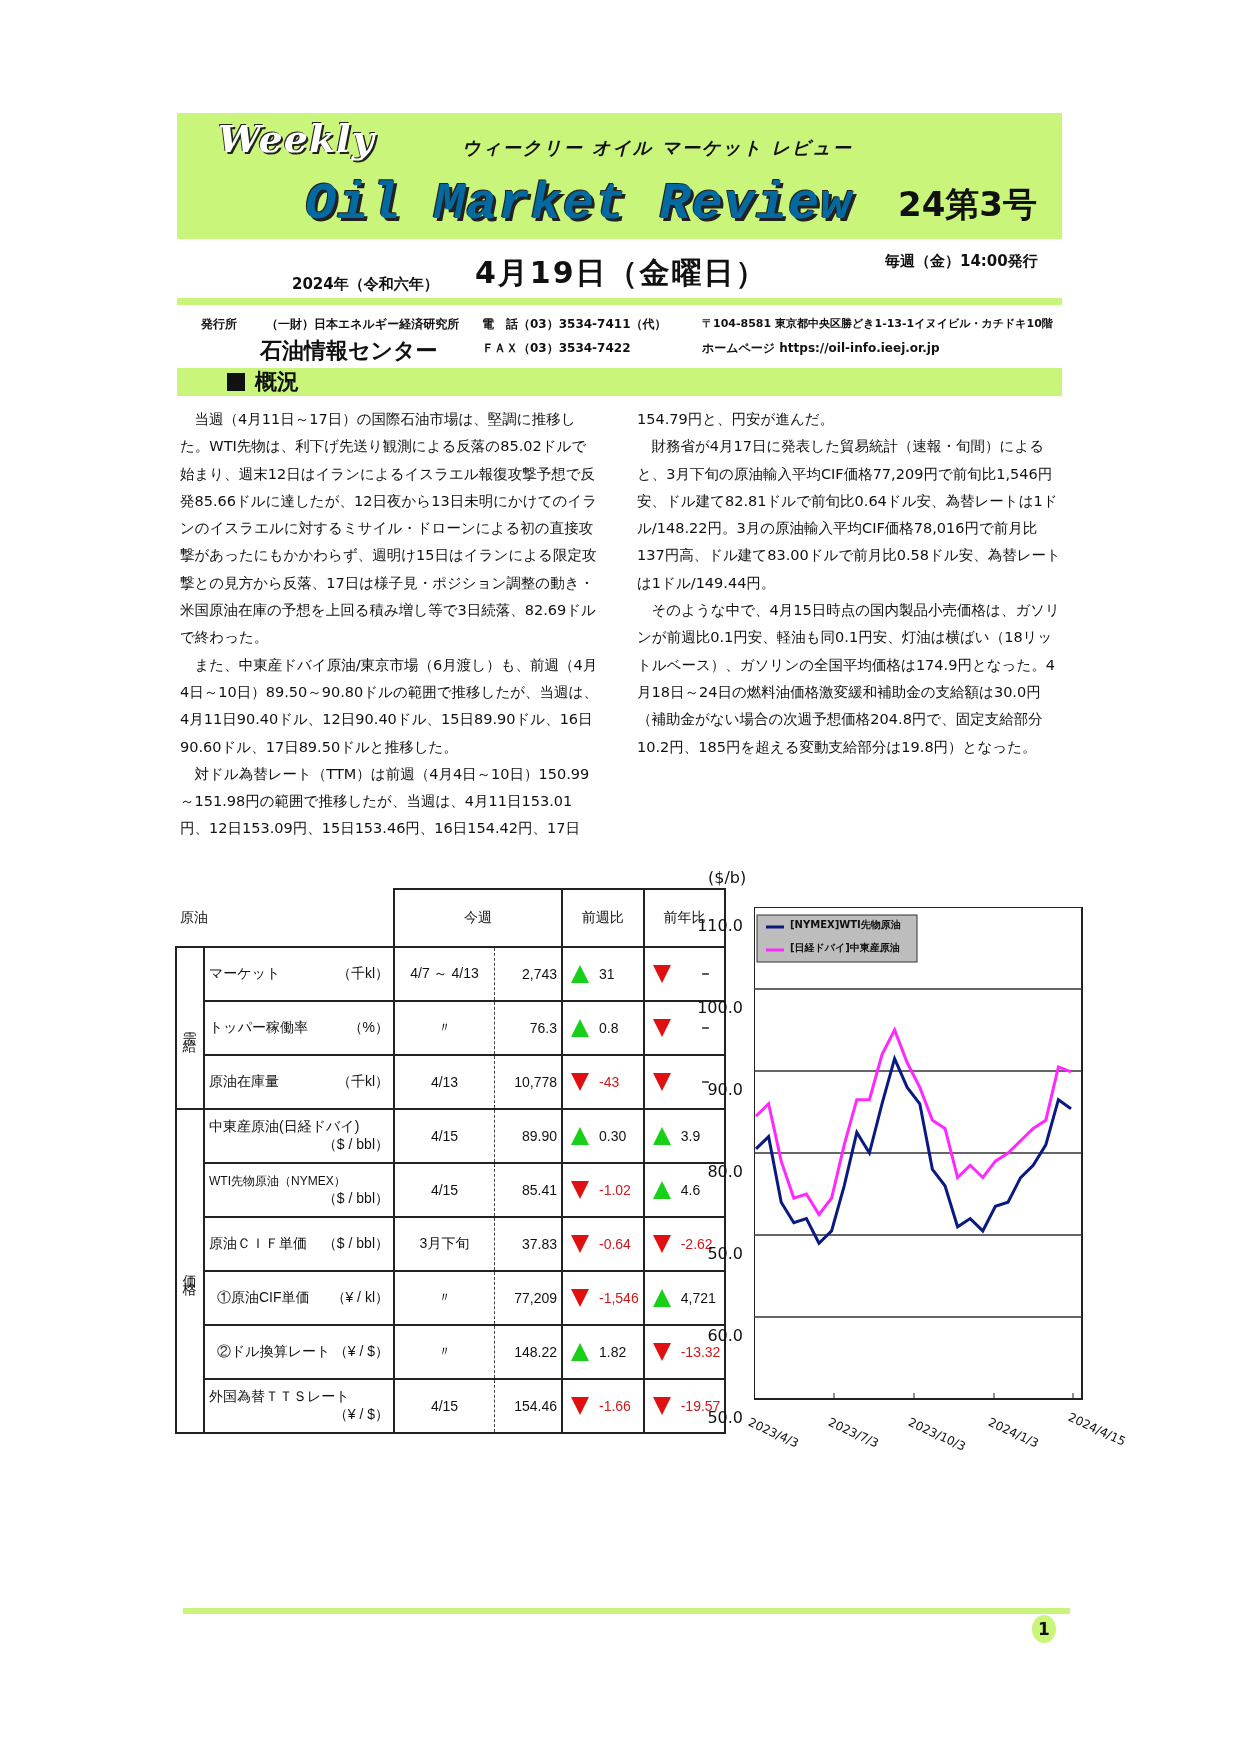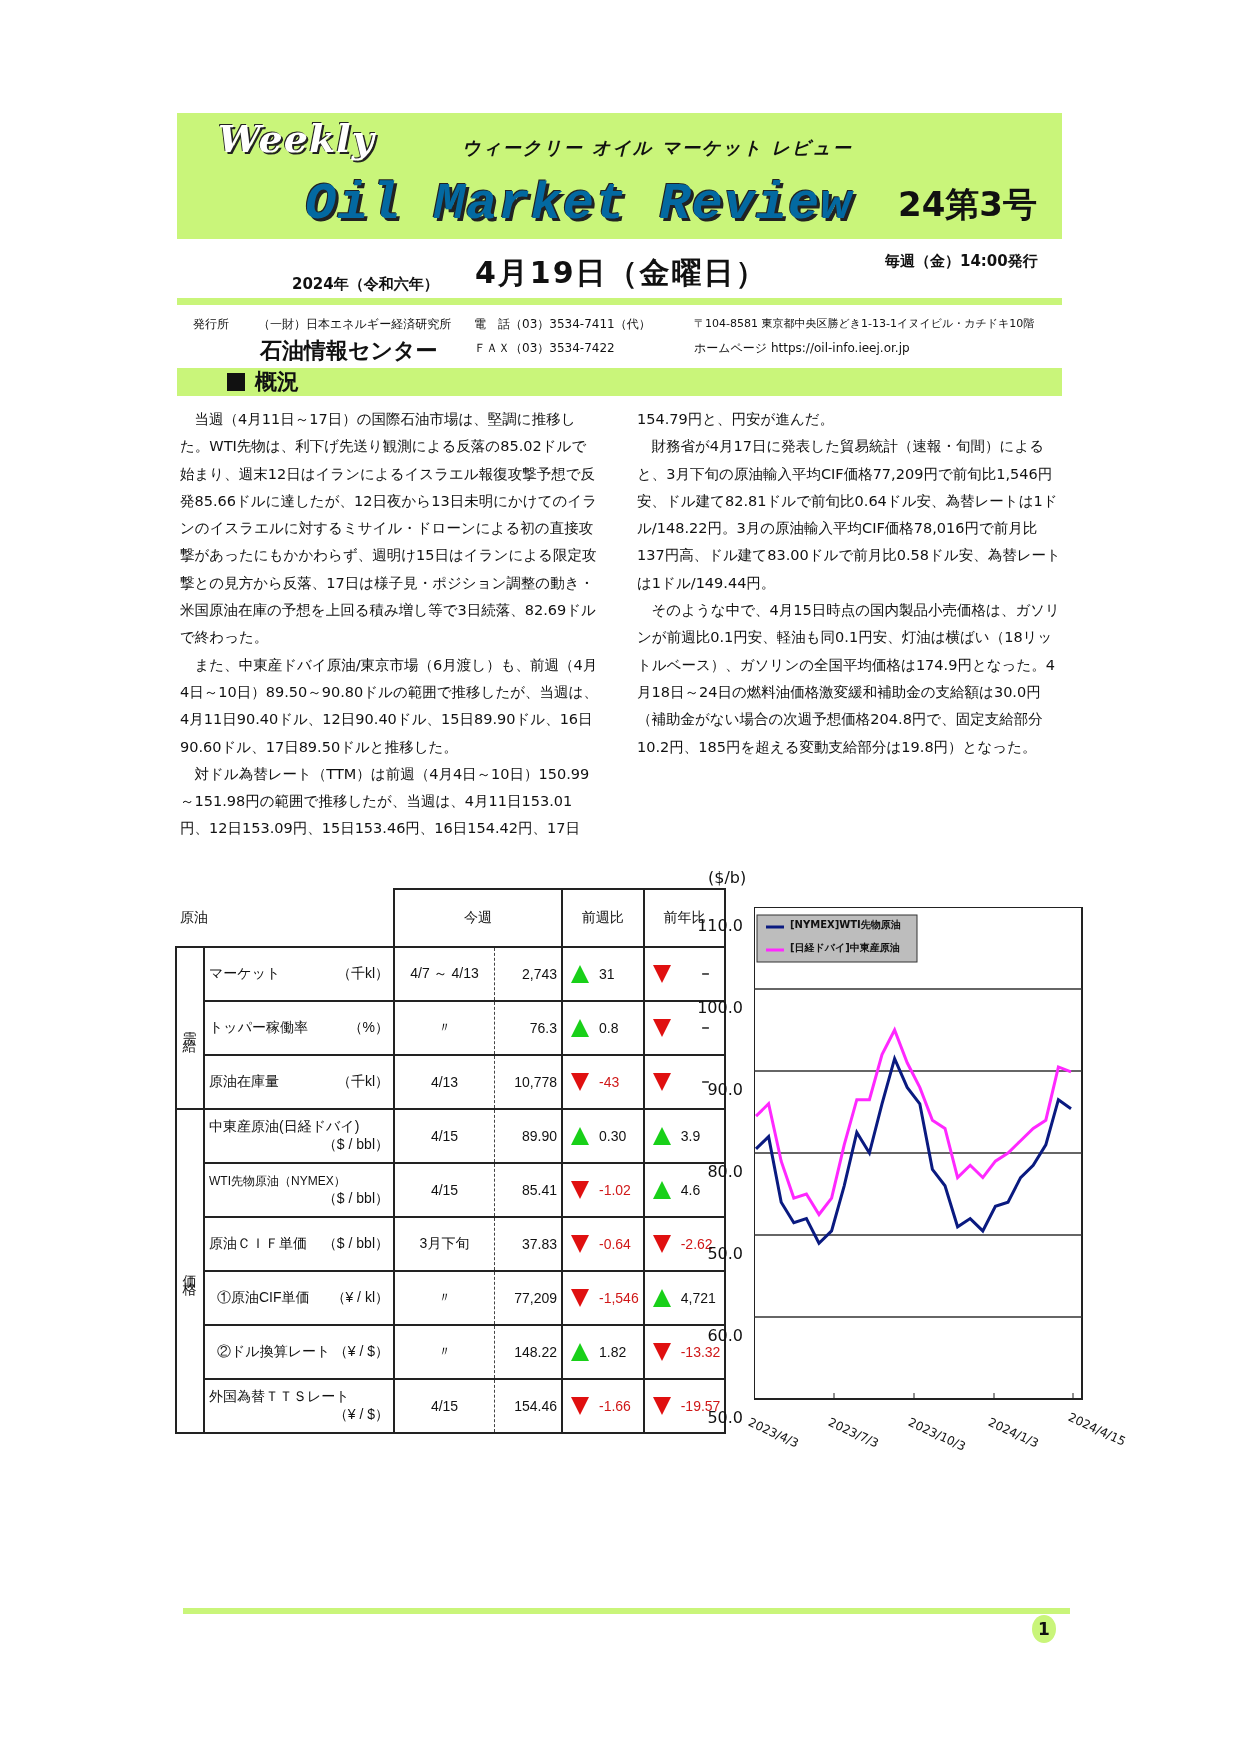--- a/index.html
+++ b/index.html
@@ -8,21 +8,21 @@
   
   .banner{left:177px;top:113px;width:885px;height:126px;background:#c9f57a;}
   .weekly{left:218px;top:116px;font-family:"DejaVu Serif",serif;font-style:italic;font-weight:bold;font-size:38px;color:#fff;text-shadow:2px 2px 0 #222,-1px -1px 0 #222;letter-spacing:1px;}
   .kana{left:462px;top:136px;font-size:18px;font-weight:bold;font-style:italic;color:#111;letter-spacing:2px;}
   .omr{left:295px;top:175px;font-family:Liberation Mono, monospace;font-style:italic;font-weight:bold;font-size:52px;color:#0369a1;text-shadow:3px 3px 0 #222,-1px -1px 0 #222;letter-spacing:1px;margin-left:10px;}
   .issue{left:898px;top:182px;font-size:34px;font-weight:bold;color:#111;}
   .year{left:292px;top:275px;font-size:15px;font-weight:bold;}
   .date{left:475px;top:253px;font-size:30px;font-weight:bold;letter-spacing:2px;}
   .schedule{left:885px;top:252px;font-size:15px;font-weight:bold;}
   .rule{height:7px;background:#c9f57a;}
-  .pub{font-size:12px;font-weight:normal;}
+  .pub{font-size:12px;font-weight:bold;margin-left:8px;}
   .center-name{left:260px;top:336px;font-size:22px;font-weight:bold;}
   .section-bar{left:177px;top:368px;width:885px;height:28px;background:#c9f57a;}
   .section-title{left:188px;top:368px;font-size:22px;font-weight:bold;line-height:28px;margin-left:39px;}
   .section-title .sq{display:inline-block;width:18px;height:18px;background:#111;margin-right:10px;vertical-align:-2px;}
   .col{font-size:14.5px;line-height:27.3px;color:#111;}
   .col p{margin:0;}
   .col p.indent{text-indent:1em;}
   
   table.dt{position:absolute;left:175px;top:888px;border-collapse:collapse;font-size:14px;}
   table.dt td{border:2px solid #222;height:52px;padding:0 4px;font-family:"Liberation Sans",sans-serif;}

